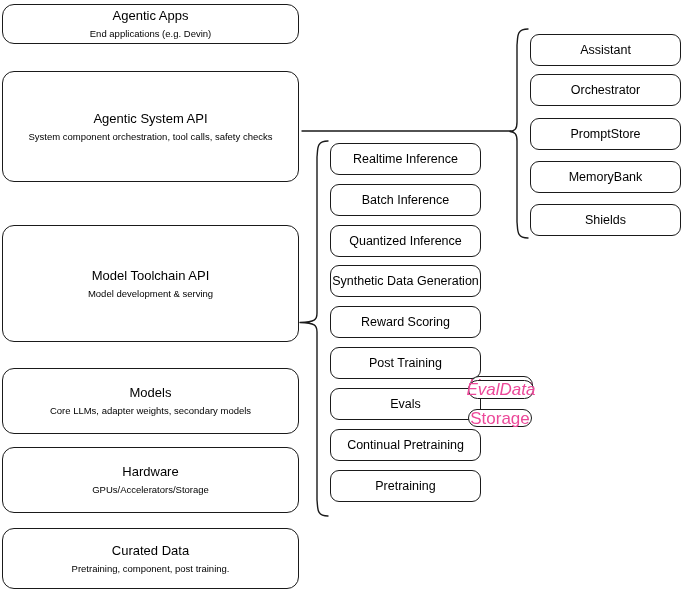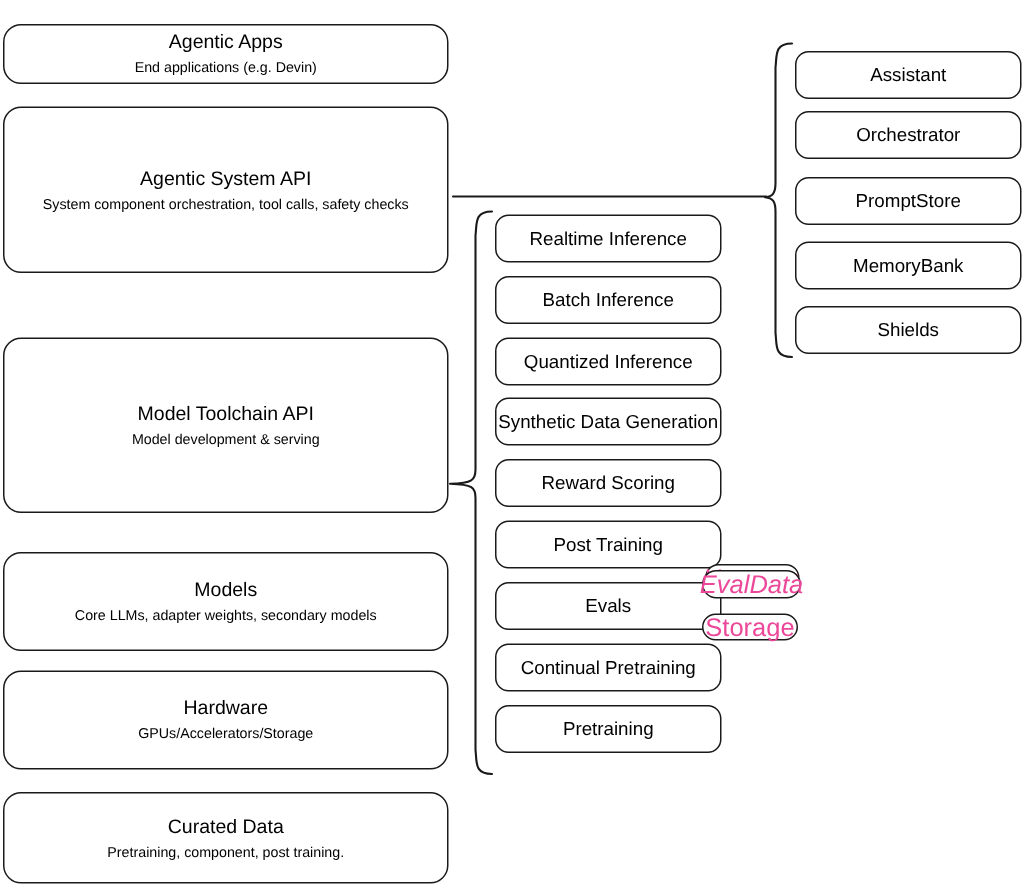--- a/index.html
+++ b/index.html
@@ -112,21 +112,21 @@
 
     <path d="M 328 141
              C 316 141 318 149 317 157
              L 317 313
              C 317 320 315 322 300 322.5
              C 315 323 317 325 317 332
              L 317 500
              C 318 508 316 516 328 516"></path>
   </svg>
 
-  <div class="box layer-box" style="top:16px;height:40px;">
+  <div class="box layer-box" style="top:4px;height:40px;">
     <div class="title">Agentic Apps</div>
     <div class="sub">End applications (e.g. Devin)</div>
   </div>
 
   <div class="box layer-box" style="top:71px;height:111px;">
     <div class="title">Agentic System API</div>
     <div class="sub">System component orchestration, tool calls, safety checks</div>
   </div>
 
   <div class="box layer-box" style="top:225px;height:117px;">

